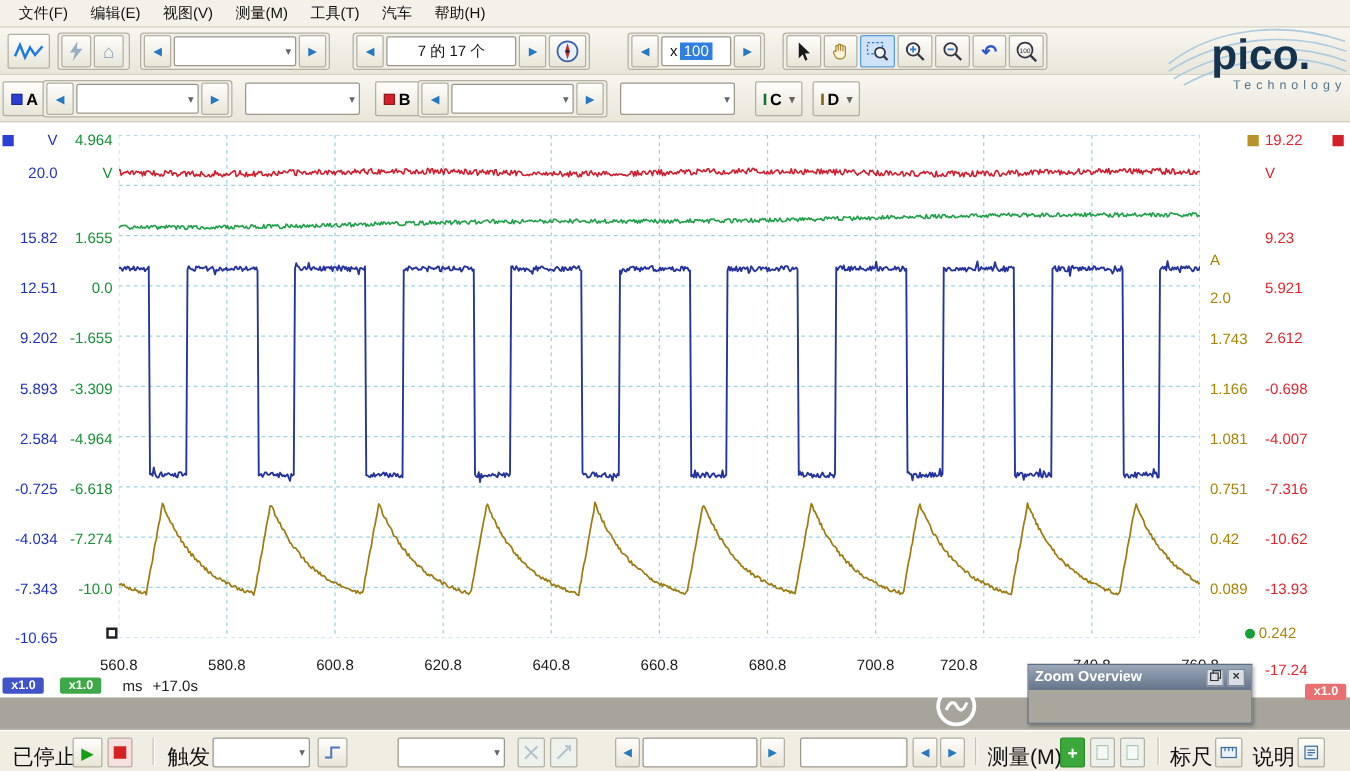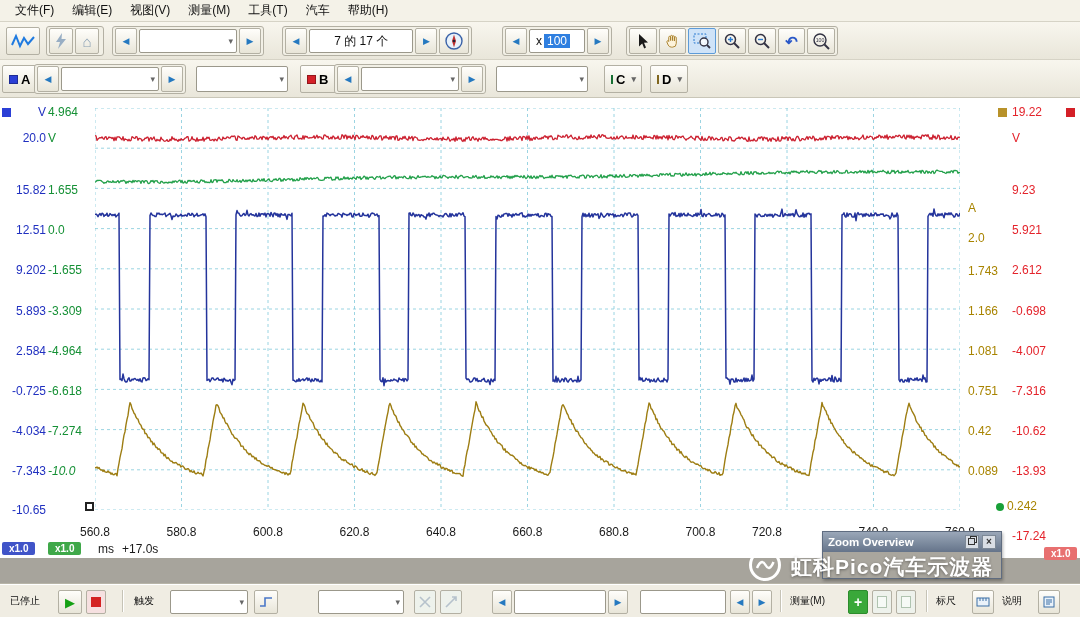--- a/index.html
+++ b/index.html
@@ -42,21 +42,21 @@
 .trigsq{position:absolute;left:85px;top:404px;width:9px;height:9px;background:#fff;border:2px solid #222;}
 .band{position:absolute;left:0;top:558px;width:1080px;height:26px;background:#a7a49c;z-index:10;}
 .zoomwin{position:absolute;left:822px;top:531px;width:180px;height:48px;z-index:40;border:1px solid #5f6c80;box-shadow:1px 2px 3px rgba(0,0,0,.3);}
 .zw-title{height:20px;background:linear-gradient(#9aa7b8,#65748a);color:#fff;font-weight:bold;font-size:11.5px;display:flex;align-items:center;padding:0 5px;gap:3px;}
 .zw-title .zt{flex:1;white-space:nowrap;}
 .zw-btn{width:14px;height:14px;background:#d9dee5;border:1px solid #7c8896;color:#333;font-size:10px;line-height:11px;text-align:center;}
 .zw-body{height:26px;background:#a9a69e;}
 .watermark{position:absolute;left:748px;top:548px;z-index:60;display:flex;align-items:center;gap:9px;color:#fff;}
 .wm-text{font-size:21px;font-weight:bold;letter-spacing:1px;text-shadow:0 1px 3px rgba(0,0,0,.4);}
 .statusbar{position:absolute;left:0;top:584px;width:1080px;height:33px;background:#f0ede3;border-top:1px solid #fff;box-shadow:0 -1px 0 #b8b5a8;z-index:20;}
-.st-label{position:absolute;top:9px;font-size:10px;white-space:nowrap;}
+.st-label{position:absolute;top:9px;font-size:17px;white-space:nowrap;}
 .sbtn{position:absolute;top:5px;height:24px;border:1px solid #b3b0a3;border-radius:2px;background:linear-gradient(#fffefb,#e8e5d8);display:flex;align-items:center;justify-content:center;}
 .sbtn.arr{color:#2579c0;font-size:9px;}
 .sfield{position:absolute;top:5px;height:24px;background:#fff;border:1px solid #9b988b;border-radius:2px;}
 .combo.sc{position:absolute;top:5px;}
 .play{color:#14a014;font-size:13px;}
 .stopsq{width:10px;height:10px;background:#d42222;display:inline-block;}
 .sbtn.stopb{background:#f6e0e0;}
 .sbtn.addm{background:#3aa83a;color:#fff;font-weight:bold;font-size:14px;border-color:#2c8c2c;}
 .sbtn.dimb{background:#eef2ec;}
 .vsep{position:absolute;top:5px;height:22px;width:0;border-left:1px solid #c6c3b6;border-right:1px solid #fff;}
@@ -224,20 +224,32 @@
       <span>C</span>
       <span class="dd">▾</span>
     </button>
     <button class="chbtn" style="left:650px;width:38px">
       <span class="sw" style="background:#b8922a"></span>
       <span>D</span>
       <span class="dd">▾</span>
     </button>
   </div>
 
+  <div class="logo">
+    <svg width="146" height="66" viewBox="0 0 146 66">
+      <g stroke="#aacbe0" fill="none" stroke-width="1.3">
+        <path d="M2 40 C40 10, 95 6, 143 22"></path>
+        <path d="M2 46 C45 18, 100 14, 144 30"></path>
+        <path d="M6 52 C50 26, 104 22, 144 38"></path>
+        <path d="M14 57 C56 34, 108 30, 144 46"></path>
+      </g>
+      <text x="36" y="44" font-size="34" font-weight="bold" fill="#16334e">pico.</text>
+      <text x="144" y="60" text-anchor="end" font-size="10" fill="#51748e" letter-spacing="4">Technology</text>
+    </svg>
+  </div>
 
   <div class="scope" id="scope">
     <div id="plot">
         <svg width="865" height="402" style="display: block;">
           <path d="M0.0 0 V402 M86.5 0 V402 M173.0 0 V402 M259.5 0 V402 M346.0 0 V402 M432.5 0 V402 M519.0 0 V402 M605.5 0 V402 M692.0 0 V402 M778.5 0 V402 M865.0 0 V402 M0 0.0 H865 M0 40.2 H865 M0 80.4 H865 M0 120.6 H865 M0 160.8 H865 M0 201.0 H865 M0 241.2 H865 M0 281.4 H865 M0 321.6 H865 M0 361.8 H865 M0 402.0 H865 " fill="none" stroke="#7ac6d8" stroke-width="1" stroke-dasharray="3 3" stroke-linejoin="round" opacity="0.75"></path>
           <path d="M0 27.7 L1 27.9 L2 32.3 L3 31.0 L4 30.2 L5 29.7 L6 30.0 L7 28.9 L8 30.4 L9 31.3 L10 29.1 L11 28.6 L12 31.5 L13 30.4 L14 28.9 L15 29.7 L16 29.4 L17 30.6 L18 29.4 L19 32.7 L20 29.2 L21 32.3 L22 29.0 L23 28.8 L24 28.9 L25 29.6 L26 30.8 L27 31.9 L28 28.6 L29 32.6 L30 30.9 L31 31.3 L32 31.6 L33 32.9 L34 31.3 L35 32.8 L36 32.3 L37 28.6 L38 29.2 L39 30.1 L40 30.5 L41 28.5 L42 28.9 L43 32.2 L44 30.3 L45 30.5 L46 30.8 L47 33.1 L48 31.9 L49 31.9 L50 30.1 L51 30.3 L52 29.2 L53 29.2 L54 33.0 L55 30.2 L56 29.5 L57 31.7 L58 30.3 L59 28.9 L60 31.9 L61 33.1 L62 31.3 L63 32.6 L64 31.8 L65 33.1 L66 29.2 L67 31.2 L68 31.8 L69 33.0 L70 33.3 L71 32.7 L72 31.6 L73 33.3 L74 33.3 L75 31.3 L76 32.6 L77 28.7 L78 31.2 L79 30.3 L80 32.2 L81 31.3 L82 32.3 L83 33.4 L84 31.4 L85 32.6 L86 30.7 L87 31.7 L88 32.2 L89 31.3 L90 30.1 L91 29.8 L92 28.7 L93 28.7 L94 33.1 L95 32.6 L96 31.6 L97 28.6 L98 31.5 L99 31.4 L100 32.0 L101 33.3 L102 29.8 L103 33.2 L104 31.6 L105 32.3 L106 31.4 L107 32.4 L108 29.1 L109 33.2 L110 30.8 L111 31.1 L112 29.1 L113 30.2 L114 29.3 L115 32.2 L116 32.4 L117 31.8 L118 31.4 L119 33.0 L120 31.1 L121 31.7 L122 32.8 L123 30.5 L124 29.2 L125 30.9 L126 31.9 L127 32.2 L128 29.0 L129 30.7 L130 30.3 L131 30.5 L132 28.8 L133 29.1 L134 30.0 L135 30.2 L136 28.7 L137 27.9 L138 28.7 L139 27.9 L140 28.3 L141 32.0 L142 32.4 L143 28.0 L144 28.5 L145 29.6 L146 30.0 L147 31.1 L148 29.4 L149 29.3 L150 31.3 L151 30.9 L152 31.3 L153 30.0 L154 31.3 L155 29.4 L156 30.1 L157 28.8 L158 29.9 L159 31.1 L160 27.7 L161 28.5 L162 31.2 L163 31.2 L164 30.9 L165 29.3 L166 28.9 L167 31.6 L168 28.3 L169 28.9 L170 29.4 L171 31.1 L172 29.0 L173 31.7 L174 29.7 L175 29.1 L176 28.6 L177 29.5 L178 28.3 L179 31.2 L180 29.6 L181 31.6 L182 30.9 L183 29.2 L184 28.9 L185 30.2 L186 31.3 L187 29.4 L188 29.9 L189 27.5 L190 30.1 L191 28.6 L192 29.6 L193 30.8 L194 28.5 L195 28.1 L196 27.1 L197 29.9 L198 30.1 L199 31.3 L200 28.1 L201 27.8 L202 26.9 L203 30.0 L204 31.0 L205 30.3 L206 30.5 L207 31.2 L208 27.6 L209 31.2 L210 27.9 L211 29.1 L212 28.4 L213 29.9 L214 30.2 L215 29.5 L216 30.0 L217 29.5 L218 29.4 L219 27.8 L220 30.5 L221 28.8 L222 27.2 L223 30.0 L224 28.7 L225 29.2 L226 29.2 L227 30.8 L228 31.1 L229 27.2 L230 27.0 L231 27.9 L232 29.0 L233 28.4 L234 30.9 L235 30.7 L236 29.1 L237 30.9 L238 27.9 L239 28.9 L240 31.0 L241 29.8 L242 30.4 L243 28.2 L244 31.0 L245 31.3 L246 30.7 L247 26.7 L248 27.5 L249 30.3 L250 27.2 L251 27.1 L252 31.1 L253 28.0 L254 29.6 L255 28.0 L256 30.6 L257 30.3 L258 27.1 L259 29.0 L260 31.6 L261 27.3 L262 27.3 L263 28.7 L264 30.7 L265 30.3 L266 28.3 L267 29.4 L268 27.5 L269 29.3 L270 29.1 L271 29.7 L272 27.9 L273 30.8 L274 28.6 L275 30.5 L276 31.2 L277 27.4 L278 28.1 L279 30.7 L280 31.5 L281 28.6 L282 31.3 L283 30.4 L284 28.9 L285 27.8 L286 27.9 L287 32.2 L288 30.8 L289 28.7 L290 30.0 L291 27.8 L292 30.0 L293 29.6 L294 31.3 L295 28.4 L296 31.2 L297 28.5 L298 28.8 L299 28.7 L300 31.9 L301 27.9 L302 27.9 L303 32.3 L304 32.2 L305 30.1 L306 30.6 L307 31.3 L308 28.7 L309 30.4 L310 28.3 L311 30.8 L312 31.4 L313 32.1 L314 28.4 L315 30.8 L316 29.8 L317 28.4 L318 32.5 L319 29.4 L320 28.9 L321 29.5 L322 29.9 L323 32.0 L324 32.2 L325 32.4 L326 32.0 L327 31.7 L328 32.5 L329 31.4 L330 31.7 L331 31.7 L332 29.9 L333 30.3 L334 31.6 L335 30.0 L336 29.6 L337 30.8 L338 31.3 L339 31.7 L340 30.5 L341 31.9 L342 29.7 L343 32.1 L344 31.0 L345 30.7 L346 30.4 L347 32.5 L348 29.2 L349 31.3 L350 31.2 L351 31.8 L352 31.6 L353 29.0 L354 30.7 L355 33.2 L356 32.1 L357 31.1 L358 32.0 L359 30.2 L360 33.4 L361 29.0 L362 32.3 L363 30.8 L364 29.8 L365 31.1 L366 29.8 L367 32.8 L368 33.5 L369 31.3 L370 33.2 L371 29.5 L372 31.0 L373 29.5 L374 28.9 L375 32.1 L376 32.3 L377 29.7 L378 28.7 L379 31.0 L380 31.9 L381 30.2 L382 31.2 L383 33.2 L384 30.1 L385 31.3 L386 32.0 L387 30.1 L388 29.1 L389 31.6 L390 29.2 L391 31.2 L392 30.7 L393 31.8 L394 32.5 L395 32.1 L396 31.3 L397 32.2 L398 31.0 L399 32.1 L400 31.4 L401 31.4 L402 31.3 L403 31.7 L404 32.1 L405 31.9 L406 32.6 L407 32.5 L408 31.6 L409 31.3 L410 29.0 L411 29.5 L412 33.0 L413 29.2 L414 32.6 L415 28.4 L416 31.8 L417 30.7 L418 32.1 L419 29.4 L420 29.0 L421 29.7 L422 31.4 L423 31.2 L424 29.6 L425 28.5 L426 29.5 L427 32.5 L428 28.4 L429 28.6 L430 29.1 L431 31.4 L432 27.9 L433 31.3 L434 27.8 L435 32.5 L436 30.2 L437 32.4 L438 30.6 L439 29.5 L440 31.4 L441 29.0 L442 29.4 L443 30.8 L444 31.2 L445 30.1 L446 31.1 L447 29.3 L448 30.4 L449 28.6 L450 27.7 L451 29.3 L452 28.5 L453 31.0 L454 28.1 L455 28.9 L456 27.8 L457 28.9 L458 31.7 L459 31.5 L460 30.0 L461 30.7 L462 31.3 L463 27.2 L464 28.1 L465 28.1 L466 29.1 L467 29.3 L468 27.8 L469 29.2 L470 28.8 L471 27.0 L472 27.0 L473 30.0 L474 29.0 L475 28.4 L476 27.1 L477 29.0 L478 30.6 L479 31.0 L480 29.4 L481 30.3 L482 31.5 L483 31.4 L484 28.4 L485 30.9 L486 30.6 L487 30.5 L488 31.2 L489 30.0 L490 30.1 L491 28.2 L492 28.1 L493 30.5 L494 28.3 L495 30.3 L496 26.9 L497 29.4 L498 29.4 L499 27.7 L500 28.8 L501 29.7 L502 30.9 L503 28.0 L504 26.6 L505 29.3 L506 28.8 L507 26.7 L508 26.8 L509 28.4 L510 27.4 L511 29.8 L512 30.0 L513 30.3 L514 30.2 L515 30.2 L516 28.9 L517 31.0 L518 30.9 L519 29.0 L520 31.0 L521 30.9 L522 28.1 L523 30.9 L524 30.3 L525 28.9 L526 28.4 L527 27.9 L528 28.9 L529 31.1 L530 30.1 L531 28.2 L532 30.2 L533 30.2 L534 29.6 L535 30.0 L536 29.6 L537 30.5 L538 27.0 L539 30.4 L540 31.0 L541 27.5 L542 28.6 L543 30.2 L544 30.4 L545 29.1 L546 28.7 L547 31.2 L548 31.5 L549 27.5 L550 29.9 L551 27.9 L552 29.5 L553 29.1 L554 29.4 L555 28.8 L556 30.1 L557 29.8 L558 30.9 L559 27.4 L560 27.9 L561 31.1 L562 27.3 L563 30.9 L564 28.5 L565 30.1 L566 28.7 L567 31.0 L568 28.2 L569 27.8 L570 29.4 L571 30.1 L572 27.7 L573 31.9 L574 27.5 L575 30.2 L576 29.7 L577 28.1 L578 31.2 L579 31.8 L580 30.6 L581 27.5 L582 28.3 L583 30.2 L584 28.5 L585 28.9 L586 29.6 L587 28.3 L588 28.0 L589 29.9 L590 30.9 L591 32.2 L592 30.8 L593 30.8 L594 29.9 L595 29.4 L596 28.1 L597 29.3 L598 30.5 L599 30.8 L600 32.1 L601 28.2 L602 29.1 L603 28.2 L604 30.3 L605 31.3 L606 32.4 L607 28.4 L608 31.7 L609 32.6 L610 30.2 L611 32.3 L612 32.1 L613 30.3 L614 28.4 L615 29.3 L616 32.0 L617 28.9 L618 30.0 L619 32.0 L620 31.5 L621 30.2 L622 30.7 L623 32.0 L624 31.7 L625 31.5 L626 29.7 L627 29.3 L628 32.9 L629 32.4 L630 30.2 L631 30.8 L632 31.4 L633 32.5 L634 28.9 L635 28.8 L636 29.8 L637 32.8 L638 32.5 L639 33.2 L640 32.3 L641 30.8 L642 30.2 L643 30.4 L644 29.0 L645 30.9 L646 29.6 L647 29.2 L648 30.2 L649 31.2 L650 29.9 L651 31.7 L652 33.2 L653 33.5 L654 29.0 L655 33.1 L656 32.7 L657 32.1 L658 32.9 L659 30.8 L660 32.5 L661 33.1 L662 32.7 L663 30.3 L664 29.3 L665 30.7 L666 29.0 L667 28.8 L668 32.4 L669 29.1 L670 29.7 L671 30.8 L672 29.8 L673 33.2 L674 32.1 L675 30.4 L676 33.4 L677 30.2 L678 29.9 L679 31.5 L680 31.0 L681 33.2 L682 32.5 L683 28.8 L684 32.8 L685 33.2 L686 32.4 L687 28.6 L688 30.8 L689 29.6 L690 31.0 L691 28.8 L692 29.3 L693 32.5 L694 29.1 L695 29.2 L696 31.1 L697 32.7 L698 30.6 L699 32.6 L700 32.8 L701 30.0 L702 28.4 L703 28.5 L704 30.6 L705 32.9 L706 32.5 L707 30.6 L708 30.7 L709 31.6 L710 31.9 L711 30.1 L712 28.5 L713 31.4 L714 28.9 L715 28.8 L716 30.5 L717 30.8 L718 28.1 L719 29.2 L720 32.8 L721 30.8 L722 31.7 L723 32.2 L724 31.2 L725 29.9 L726 32.0 L727 30.1 L728 31.5 L729 29.7 L730 28.2 L731 31.7 L732 28.4 L733 28.3 L734 28.7 L735 28.8 L736 31.5 L737 27.7 L738 30.2 L739 29.2 L740 30.2 L741 28.1 L742 27.9 L743 27.7 L744 31.0 L745 28.7 L746 28.7 L747 30.6 L748 30.1 L749 28.7 L750 29.6 L751 29.2 L752 28.1 L753 31.7 L754 28.7 L755 30.9 L756 29.5 L757 30.3 L758 31.3 L759 31.3 L760 28.6 L761 30.7 L762 29.9 L763 30.2 L764 31.8 L765 30.8 L766 30.0 L767 28.8 L768 27.0 L769 30.9 L770 31.2 L771 30.8 L772 28.2 L773 29.7 L774 29.3 L775 28.1 L776 28.5 L777 28.8 L778 31.3 L779 31.2 L780 29.4 L781 30.3 L782 28.5 L783 29.4 L784 27.1 L785 27.5 L786 29.9 L787 28.3 L788 29.3 L789 30.1 L790 27.5 L791 30.1 L792 26.8 L793 31.3 L794 29.1 L795 28.4 L796 29.4 L797 30.1 L798 28.4 L799 29.8 L800 28.7 L801 27.5 L802 28.2 L803 28.6 L804 27.1 L805 27.5 L806 29.4 L807 29.9 L808 28.1 L809 26.9 L810 30.2 L811 31.0 L812 27.2 L813 29.2 L814 27.2 L815 30.1 L816 27.3 L817 30.5 L818 28.3 L819 31.3 L820 28.8 L821 29.3 L822 28.1 L823 28.9 L824 29.6 L825 29.2 L826 30.8 L827 27.2 L828 27.2 L829 28.3 L830 27.2 L831 26.9 L832 28.5 L833 26.6 L834 29.4 L835 31.2 L836 29.6 L837 31.4 L838 26.9 L839 29.8 L840 28.1 L841 31.0 L842 30.2 L843 27.0 L844 27.5 L845 31.5 L846 30.4 L847 30.3 L848 30.6 L849 28.9 L850 31.3 L851 30.0 L852 28.9 L853 29.8 L854 30.5 L855 30.0 L856 27.5 L857 31.5 L858 31.2 L859 31.4 L860 28.4 L861 30.3 L862 31.4 L863 29.2 L864 29.3 L865 29.2 " fill="none" stroke="#cc2130" stroke-width="1.3" stroke-linejoin="round"></path>
           <path d="M0 74.2 L1 73.5 L2 72.5 L3 72.5 L4 72.4 L5 72.3 L6 72.6 L7 73.5 L8 74.2 L9 75.3 L10 74.5 L11 74.9 L12 73.3 L13 72.9 L14 74.2 L15 73.5 L16 74.3 L17 74.4 L18 72.7 L19 74.5 L20 73.8 L21 74.5 L22 73.4 L23 72.6 L24 74.8 L25 73.7 L26 72.6 L27 73.4 L28 72.4 L29 72.5 L30 73.3 L31 75.4 L32 73.5 L33 74.7 L34 73.0 L35 73.5 L36 73.3 L37 74.7 L38 72.3 L39 74.1 L40 72.5 L41 72.9 L42 73.7 L43 72.7 L44 72.8 L45 73.1 L46 75.4 L47 72.6 L48 72.8 L49 74.8 L50 72.8 L51 72.6 L52 73.1 L53 75.3 L54 75.6 L55 74.8 L56 72.6 L57 73.5 L58 72.4 L59 74.8 L60 72.7 L61 73.0 L62 72.6 L63 74.5 L64 75.0 L65 75.4 L66 73.4 L67 73.5 L68 74.5 L69 75.2 L70 74.3 L71 74.5 L72 74.5 L73 75.2 L74 73.9 L75 74.7 L76 73.9 L77 75.0 L78 73.0 L79 74.3 L80 72.8 L81 73.1 L82 74.2 L83 73.4 L84 72.4 L85 72.2 L86 74.6 L87 72.4 L88 75.1 L89 74.6 L90 73.2 L91 75.0 L92 75.0 L93 72.4 L94 73.1 L95 72.4 L96 73.6 L97 73.0 L98 73.1 L99 72.4 L100 74.0 L101 74.4 L102 72.9 L103 74.7 L104 75.0 L105 73.7 L106 71.9 L107 72.1 L108 73.4 L109 72.4 L110 74.6 L111 73.6 L112 74.6 L113 74.2 L114 74.6 L115 74.6 L116 71.7 L117 74.6 L118 74.1 L119 71.8 L120 71.9 L121 71.6 L122 74.2 L123 72.0 L124 72.6 L125 72.0 L126 72.7 L127 71.7 L128 73.1 L129 74.7 L130 74.7 L131 74.5 L132 73.4 L133 74.1 L134 71.3 L135 72.0 L136 73.5 L137 73.9 L138 71.6 L139 73.0 L140 73.3 L141 73.7 L142 71.7 L143 73.9 L144 73.6 L145 72.5 L146 74.4 L147 72.8 L148 71.5 L149 73.2 L150 73.6 L151 72.0 L152 73.7 L153 72.1 L154 72.8 L155 71.8 L156 73.3 L157 74.0 L158 71.4 L159 73.3 L160 73.2 L161 73.5 L162 72.8 L163 71.1 L164 71.1 L165 72.9 L166 72.8 L167 71.0 L168 73.0 L169 70.6 L170 73.4 L171 73.4 L172 72.4 L173 71.4 L174 70.9 L175 73.0 L176 73.4 L177 73.5 L178 72.3 L179 71.1 L180 71.9 L181 70.8 L182 72.3 L183 72.3 L184 70.5 L185 70.3 L186 73.4 L187 71.8 L188 73.0 L189 70.6 L190 71.5 L191 72.4 L192 71.4 L193 70.8 L194 70.6 L195 71.9 L196 71.0 L197 70.5 L198 73.1 L199 71.4 L200 72.9 L201 72.3 L202 70.9 L203 72.6 L204 72.4 L205 69.7 L206 70.9 L207 71.5 L208 70.5 L209 72.0 L210 69.6 L211 71.4 L212 69.5 L213 70.2 L214 71.3 L215 70.4 L216 69.8 L217 71.5 L218 70.5 L219 70.0 L220 70.8 L221 70.2 L222 69.4 L223 70.0 L224 71.9 L225 72.1 L226 72.3 L227 72.3 L228 72.1 L229 71.9 L230 69.3 L231 70.2 L232 69.3 L233 69.4 L234 70.1 L235 69.7 L236 69.2 L237 72.0 L238 72.0 L239 71.5 L240 72.0 L241 69.0 L242 70.2 L243 68.9 L244 71.7 L245 71.9 L246 70.5 L247 71.5 L248 70.8 L249 68.7 L250 71.0 L251 69.6 L252 70.8 L253 69.2 L254 71.4 L255 70.3 L256 70.2 L257 71.1 L258 69.2 L259 69.7 L260 70.4 L261 71.4 L262 68.7 L263 69.1 L264 70.1 L265 68.6 L266 71.5 L267 70.3 L268 69.7 L269 68.2 L270 68.7 L271 71.1 L272 69.0 L273 71.3 L274 69.7 L275 69.1 L276 69.3 L277 68.9 L278 69.6 L279 70.8 L280 71.3 L281 69.4 L282 68.5 L283 68.9 L284 69.1 L285 68.1 L286 71.1 L287 70.3 L288 69.3 L289 70.3 L290 70.5 L291 69.5 L292 69.0 L293 68.5 L294 68.3 L295 68.0 L296 69.1 L297 70.2 L298 69.2 L299 67.9 L300 67.7 L301 70.8 L302 69.1 L303 70.6 L304 68.8 L305 69.4 L306 69.0 L307 69.1 L308 70.0 L309 68.2 L310 68.5 L311 69.8 L312 70.3 L313 70.7 L314 70.5 L315 67.9 L316 70.9 L317 68.7 L318 69.1 L319 69.2 L320 70.1 L321 70.8 L322 69.3 L323 67.6 L324 69.3 L325 69.4 L326 68.9 L327 68.9 L328 68.3 L329 68.7 L330 68.1 L331 68.9 L332 69.4 L333 68.4 L334 69.2 L335 69.1 L336 68.9 L337 67.6 L338 68.6 L339 68.5 L340 70.6 L341 68.6 L342 70.0 L343 70.1 L344 69.4 L345 67.9 L346 69.9 L347 69.8 L348 67.4 L349 67.5 L350 67.8 L351 68.8 L352 69.2 L353 70.2 L354 69.1 L355 68.9 L356 69.5 L357 68.4 L358 68.9 L359 69.4 L360 70.1 L361 67.3 L362 69.2 L363 70.5 L364 68.5 L365 68.3 L366 67.3 L367 67.6 L368 68.9 L369 69.8 L370 69.1 L371 68.8 L372 68.7 L373 68.6 L374 69.9 L375 69.6 L376 70.2 L377 69.9 L378 67.7 L379 69.5 L380 68.5 L381 67.4 L382 69.6 L383 70.5 L384 68.8 L385 70.3 L386 69.0 L387 69.0 L388 69.3 L389 67.5 L390 70.5 L391 69.9 L392 70.4 L393 69.4 L394 69.3 L395 69.7 L396 67.8 L397 69.1 L398 68.1 L399 69.2 L400 69.9 L401 69.1 L402 67.8 L403 70.3 L404 68.4 L405 69.6 L406 70.5 L407 68.7 L408 68.5 L409 68.1 L410 68.5 L411 68.9 L412 67.6 L413 69.9 L414 68.2 L415 70.6 L416 68.3 L417 70.3 L418 68.1 L419 69.3 L420 67.4 L421 68.5 L422 67.5 L423 68.4 L424 68.4 L425 69.3 L426 67.9 L427 68.9 L428 69.9 L429 67.5 L430 69.4 L431 70.5 L432 69.7 L433 67.9 L434 68.6 L435 70.1 L436 67.8 L437 70.4 L438 69.5 L439 68.0 L440 69.4 L441 70.5 L442 68.3 L443 70.1 L444 68.6 L445 67.4 L446 68.9 L447 67.6 L448 68.9 L449 70.5 L450 69.8 L451 69.4 L452 69.7 L453 69.2 L454 69.6 L455 67.9 L456 69.8 L457 67.2 L458 69.7 L459 69.3 L460 70.1 L461 67.6 L462 68.0 L463 67.7 L464 68.4 L465 67.8 L466 68.8 L467 67.9 L468 69.8 L469 68.5 L470 68.7 L471 67.6 L472 70.3 L473 67.7 L474 67.3 L475 67.6 L476 67.1 L477 68.3 L478 68.8 L479 68.5 L480 68.4 L481 69.6 L482 70.0 L483 68.9 L484 70.0 L485 67.6 L486 67.9 L487 67.2 L488 67.1 L489 67.6 L490 70.2 L491 70.0 L492 67.2 L493 67.1 L494 67.5 L495 69.5 L496 68.0 L497 68.0 L498 69.6 L499 68.1 L500 68.0 L501 67.4 L502 67.4 L503 68.6 L504 69.7 L505 69.0 L506 66.7 L507 70.0 L508 69.3 L509 67.7 L510 69.3 L511 68.5 L512 69.8 L513 67.3 L514 68.0 L515 66.7 L516 67.8 L517 66.9 L518 68.8 L519 68.4 L520 69.5 L521 66.6 L522 69.1 L523 68.4 L524 69.2 L525 66.9 L526 67.6 L527 69.2 L528 68.0 L529 66.4 L530 68.6 L531 69.4 L532 69.2 L533 69.0 L534 68.7 L535 66.5 L536 67.5 L537 68.5 L538 66.9 L539 66.7 L540 66.6 L541 67.8 L542 67.2 L543 69.2 L544 67.6 L545 66.4 L546 68.2 L547 66.1 L548 68.3 L549 66.5 L550 67.1 L551 67.7 L552 66.2 L553 67.7 L554 66.7 L555 68.0 L556 67.9 L557 68.9 L558 67.7 L559 67.3 L560 67.4 L561 67.3 L562 66.9 L563 68.1 L564 68.3 L565 65.8 L566 65.6 L567 67.2 L568 65.8 L569 66.5 L570 67.0 L571 65.8 L572 65.7 L573 67.2 L574 66.2 L575 65.3 L576 68.1 L577 67.7 L578 68.2 L579 67.9 L580 65.4 L581 65.6 L582 65.8 L583 66.0 L584 65.9 L585 65.3 L586 67.5 L587 68.3 L588 65.8 L589 67.5 L590 66.7 L591 64.9 L592 66.9 L593 67.6 L594 65.8 L595 67.0 L596 66.6 L597 65.9 L598 67.4 L599 67.1 L600 65.4 L601 67.9 L602 66.1 L603 65.8 L604 66.0 L605 66.9 L606 67.4 L607 67.3 L608 65.9 L609 66.0 L610 67.3 L611 64.6 L612 67.0 L613 66.2 L614 66.3 L615 64.3 L616 67.0 L617 66.1 L618 64.4 L619 65.3 L620 65.0 L621 66.2 L622 66.9 L623 65.9 L624 66.2 L625 66.6 L626 65.9 L627 66.4 L628 64.7 L629 65.1 L630 65.6 L631 65.6 L632 66.6 L633 65.0 L634 66.2 L635 65.4 L636 66.4 L637 65.9 L638 65.0 L639 64.4 L640 65.2 L641 64.3 L642 65.5 L643 65.9 L644 66.8 L645 66.8 L646 63.7 L647 66.3 L648 66.7 L649 66.5 L650 64.4 L651 63.8 L652 65.6 L653 63.6 L654 66.5 L655 65.8 L656 63.6 L657 65.6 L658 66.6 L659 63.8 L660 64.0 L661 63.7 L662 65.7 L663 64.8 L664 66.2 L665 65.4 L666 66.1 L667 64.3 L668 64.6 L669 66.1 L670 65.9 L671 65.9 L672 65.3 L673 65.2 L674 64.2 L675 65.6 L676 64.7 L677 65.5 L678 64.7 L679 65.0 L680 65.9 L681 64.4 L682 63.4 L683 63.2 L684 64.7 L685 63.4 L686 63.3 L687 65.1 L688 65.2 L689 64.8 L690 65.9 L691 64.4 L692 64.6 L693 65.4 L694 64.1 L695 66.0 L696 64.0 L697 63.1 L698 64.4 L699 63.0 L700 64.1 L701 63.2 L702 64.6 L703 64.1 L704 65.4 L705 64.6 L706 63.1 L707 64.0 L708 63.0 L709 63.6 L710 64.1 L711 63.7 L712 62.5 L713 64.5 L714 65.1 L715 63.2 L716 64.0 L717 63.4 L718 64.1 L719 63.8 L720 65.2 L721 65.5 L722 64.7 L723 63.5 L724 62.5 L725 63.3 L726 62.8 L727 65.5 L728 63.7 L729 64.3 L730 63.6 L731 63.0 L732 63.7 L733 65.3 L734 64.5 L735 65.1 L736 64.0 L737 65.7 L738 64.0 L739 62.5 L740 64.9 L741 64.5 L742 62.6 L743 63.1 L744 64.1 L745 65.3 L746 64.7 L747 65.5 L748 64.9 L749 64.8 L750 64.8 L751 62.5 L752 62.4 L753 65.2 L754 64.9 L755 64.5 L756 63.7 L757 64.5 L758 64.6 L759 65.1 L760 63.7 L761 63.7 L762 65.1 L763 64.0 L764 64.0 L765 62.5 L766 64.5 L767 63.2 L768 63.2 L769 64.8 L770 63.2 L771 64.9 L772 65.0 L773 62.3 L774 65.1 L775 63.1 L776 63.7 L777 62.2 L778 65.0 L779 63.5 L780 64.1 L781 64.7 L782 64.5 L783 63.2 L784 64.0 L785 63.2 L786 63.4 L787 63.7 L788 62.3 L789 63.2 L790 63.9 L791 64.3 L792 65.5 L793 63.1 L794 65.4 L795 65.6 L796 64.5 L797 62.3 L798 63.5 L799 62.5 L800 65.4 L801 63.8 L802 63.4 L803 62.4 L804 65.0 L805 64.4 L806 65.4 L807 63.1 L808 64.5 L809 63.7 L810 64.4 L811 63.3 L812 64.0 L813 62.4 L814 64.6 L815 64.9 L816 64.4 L817 64.0 L818 65.2 L819 63.9 L820 63.7 L821 62.7 L822 63.8 L823 63.4 L824 63.9 L825 62.6 L826 65.2 L827 62.3 L828 62.9 L829 64.8 L830 65.3 L831 62.9 L832 63.1 L833 65.2 L834 63.6 L835 64.5 L836 65.3 L837 63.3 L838 63.0 L839 65.6 L840 64.7 L841 62.7 L842 62.2 L843 62.7 L844 63.0 L845 63.3 L846 63.3 L847 63.3 L848 64.3 L849 64.3 L850 65.0 L851 65.5 L852 63.9 L853 64.8 L854 63.6 L855 64.8 L856 63.0 L857 62.8 L858 64.7 L859 62.3 L860 62.7 L861 62.5 L862 62.8 L863 65.3 L864 64.3 L865 65.0 " fill="none" stroke="#22a04a" stroke-width="1.3" stroke-linejoin="round"></path>
           <path d="M0 359.2 L1 359.9 L2 358.9 L3 360.5 L4 359.4 L5 361.3 L6 362.1 L7 361.8 L8 363.5 L9 362.0 L10 363.9 L11 364.2 L12 364.3 L13 362.9 L14 364.5 L15 364.3 L16 366.3 L17 365.0 L18 366.6 L19 366.8 L20 365.8 L21 365.4 L22 367.8 L23 360.6 L24 355.3 L25 349.3 L26 344.8 L27 340.7 L28 333.1 L29 327.1 L30 323.7 L31 316.6 L32 311.4 L33 307.4 L34 299.9 L35 294.7 L36 296.6 L37 300.7 L38 302.6 L39 305.2 L40 306.3 L41 309.2 L42 310.7 L43 311.2 L44 314.5 L45 316.2 L46 317.2 L47 320.2 L48 321.4 L49 321.3 L50 325.5 L51 325.4 L52 326.9 L53 329.8 L54 329.4 L55 330.6 L56 333.7 L57 333.4 L58 336.7 L59 335.1 L60 337.2 L61 339.5 L62 339.4 L63 341.4 L64 340.8 L65 341.8 L66 344.6 L67 345.0 L68 345.1 L69 347.9 L70 346.3 L71 349.1 L72 350.5 L73 349.4 L74 350.9 L75 352.5 L76 353.2 L77 353.2 L78 354.9 L79 354.8 L80 355.0 L81 354.4 L82 355.6 L83 356.8 L84 356.3 L85 357.1 L86 359.1 L87 357.9 L88 358.2 L89 359.4 L90 361.2 L91 361.2 L92 361.0 L93 360.6 L94 361.5 L95 363.8 L96 362.4 L97 363.9 L98 364.4 L99 362.9 L100 365.2 L101 366.0 L102 365.4 L103 364.3 L104 365.3 L105 365.7 L106 365.0 L107 366.4 L108 368.0 L109 363.7 L110 359.4 L111 351.9 L112 348.5 L113 341.0 L114 336.6 L115 331.9 L116 324.6 L117 320.2 L118 313.3 L119 308.5 L120 303.8 L121 297.1 L122 296.7 L123 297.8 L124 300.1 L125 304.4 L126 305.6 L127 307.2 L128 310.0 L129 310.0 L130 313.5 L131 315.5 L132 315.5 L133 317.6 L134 319.8 L135 321.5 L136 323.9 L137 326.3 L138 326.8 L139 329.0 L140 330.2 L141 330.2 L142 330.9 L143 332.5 L144 333.4 L145 335.1 L146 338.2 L147 338.1 L148 338.1 L149 341.2 L150 341.7 L151 341.9 L152 344.6 L153 345.2 L154 346.7 L155 345.4 L156 346.5 L157 348.8 L158 348.2 L159 349.0 L160 351.1 L161 349.8 L162 352.3 L163 352.7 L164 352.6 L165 353.2 L166 355.1 L167 356.1 L168 356.0 L169 356.7 L170 357.5 L171 357.4 L172 358.3 L173 357.8 L174 358.0 L175 359.3 L176 360.1 L177 359.4 L178 361.4 L179 361.4 L180 361.8 L181 362.0 L182 362.7 L183 362.7 L184 362.8 L185 363.7 L186 364.3 L187 365.0 L188 364.5 L189 364.5 L190 366.4 L191 364.6 L192 365.8 L193 367.0 L194 365.7 L195 366.0 L196 362.8 L197 354.7 L198 350.4 L199 344.5 L200 338.3 L201 333.0 L202 329.6 L203 322.4 L204 315.8 L205 311.9 L206 306.6 L207 301.3 L208 295.1 L209 296.6 L210 298.8 L211 303.0 L212 305.4 L213 306.3 L214 307.2 L215 310.8 L216 312.2 L217 313.6 L218 314.8 L219 317.7 L220 320.8 L221 321.2 L222 321.8 L223 323.5 L224 327.1 L225 326.5 L226 329.5 L227 330.8 L228 331.7 L229 331.4 L230 333.9 L231 336.5 L232 335.1 L233 338.4 L234 338.8 L235 340.0 L236 340.8 L237 341.5 L238 343.4 L239 345.0 L240 344.3 L241 345.4 L242 345.3 L243 347.0 L244 349.3 L245 349.2 L246 351.0 L247 352.1 L248 351.5 L249 352.7 L250 351.8 L251 352.5 L252 354.3 L253 354.9 L254 355.6 L255 356.5 L256 356.5 L257 355.9 L258 358.0 L259 359.7 L260 357.8 L261 358.4 L262 359.5 L263 361.4 L264 362.0 L265 362.3 L266 361.6 L267 360.8 L268 363.3 L269 362.5 L270 364.4 L271 364.2 L272 362.8 L273 364.7 L274 365.7 L275 366.4 L276 365.2 L277 364.5 L278 366.5 L279 366.5 L280 367.4 L281 366.0 L282 364.5 L283 358.3 L284 353.5 L285 347.8 L286 341.7 L287 335.6 L288 330.7 L289 325.2 L290 319.1 L291 313.9 L292 308.5 L293 304.1 L294 297.7 L295 295.4 L296 297.8 L297 301.4 L298 302.5 L299 306.1 L300 307.2 L301 308.3 L302 311.5 L303 314.3 L304 314.0 L305 317.5 L306 318.7 L307 320.9 L308 321.9 L309 323.2 L310 326.1 L311 326.5 L312 327.2 L313 328.3 L314 329.4 L315 331.5 L316 334.3 L317 334.5 L318 336.3 L319 335.8 L320 339.1 L321 338.3 L322 340.7 L323 341.6 L324 342.2 L325 342.7 L326 343.9 L327 346.0 L328 345.9 L329 347.5 L330 347.5 L331 348.3 L332 348.9 L333 350.1 L334 352.2 L335 352.6 L336 352.4 L337 353.6 L338 355.0 L339 353.9 L340 354.9 L341 356.1 L342 355.1 L343 357.2 L344 356.2 L345 356.8 L346 359.6 L347 360.4 L348 359.3 L349 360.1 L350 361.6 L351 360.3 L352 360.7 L353 362.3 L354 361.7 L355 363.3 L356 362.7 L357 362.3 L358 365.2 L359 364.7 L360 365.4 L361 365.7 L362 365.3 L363 365.6 L364 365.5 L365 365.7 L366 367.2 L367 367.9 L368 368.3 L369 360.5 L370 356.7 L371 349.2 L372 343.8 L373 340.2 L374 335.1 L375 328.7 L376 322.7 L377 317.1 L378 311.3 L379 306.2 L380 301.8 L381 293.8 L382 296.4 L383 300.0 L384 303.0 L385 303.3 L386 306.7 L387 309.4 L388 309.0 L389 313.1 L390 314.9 L391 316.9 L392 317.6 L393 318.8 L394 320.1 L395 322.6 L396 323.7 L397 325.8 L398 328.0 L399 327.9 L400 331.0 L401 330.6 L402 333.8 L403 335.0 L404 335.1 L405 335.8 L406 336.8 L407 337.4 L408 340.8 L409 342.1 L410 340.8 L411 344.2 L412 343.5 L413 344.6 L414 345.4 L415 346.6 L416 347.3 L417 347.1 L418 347.9 L419 348.7 L420 350.2 L421 351.3 L422 351.4 L423 352.7 L424 353.7 L425 355.5 L426 354.6 L427 356.6 L428 357.1 L429 357.8 L430 357.3 L431 358.0 L432 358.7 L433 360.3 L434 358.6 L435 361.2 L436 359.4 L437 360.2 L438 360.4 L439 360.9 L440 362.5 L441 361.2 L442 363.1 L443 363.4 L444 364.3 L445 363.3 L446 364.7 L447 364.5 L448 364.7 L449 366.0 L450 366.3 L451 366.1 L452 367.1 L453 367.2 L454 365.5 L455 364.4 L456 358.1 L457 353.3 L458 348.8 L459 343.4 L460 335.8 L461 331.5 L462 326.2 L463 319.8 L464 314.2 L465 309.4 L466 303.0 L467 297.9 L468 296.7 L469 298.4 L470 300.5 L471 302.8 L472 305.5 L473 306.9 L474 310.1 L475 311.5 L476 312.0 L477 316.0 L478 315.8 L479 318.7 L480 321.1 L481 323.3 L482 323.0 L483 323.8 L484 326.6 L485 328.0 L486 329.7 L487 330.1 L488 331.6 L489 334.2 L490 335.6 L491 335.8 L492 337.5 L493 339.1 L494 340.1 L495 340.3 L496 342.2 L497 342.8 L498 344.9 L499 345.0 L500 346.6 L501 347.6 L502 346.9 L503 349.1 L504 349.2 L505 348.4 L506 351.7 L507 350.8 L508 351.7 L509 353.8 L510 353.5 L511 352.9 L512 353.5 L513 354.0 L514 357.0 L515 357.1 L516 356.1 L517 356.4 L518 357.9 L519 358.6 L520 359.5 L521 359.8 L522 358.9 L523 360.2 L524 361.0 L525 360.6 L526 362.5 L527 362.8 L528 362.7 L529 363.0 L530 362.2 L531 363.5 L532 365.1 L533 364.2 L534 363.9 L535 364.9 L536 364.6 L537 366.5 L538 365.0 L539 366.3 L540 365.9 L541 367.0 L542 361.4 L543 356.7 L544 350.0 L545 344.4 L546 339.9 L547 333.5 L548 329.1 L549 322.7 L550 316.0 L551 312.6 L552 305.1 L553 300.7 L554 295.0 L555 296.4 L556 300.6 L557 301.4 L558 303.4 L559 306.1 L560 307.1 L561 311.5 L562 311.0 L563 315.3 L564 315.6 L565 318.4 L566 320.7 L567 321.0 L568 322.6 L569 323.3 L570 325.7 L571 327.6 L572 328.8 L573 329.3 L574 330.1 L575 333.3 L576 333.1 L577 336.6 L578 336.1 L579 336.3 L580 339.0 L581 339.4 L582 342.3 L583 341.3 L584 341.7 L585 345.0 L586 343.6 L587 345.9 L588 347.3 L589 348.7 L590 349.5 L591 348.3 L592 349.1 L593 351.5 L594 351.2 L595 352.8 L596 354.2 L597 354.1 L598 354.0 L599 354.7 L600 355.6 L601 356.2 L602 356.0 L603 356.3 L604 357.4 L605 357.9 L606 357.7 L607 359.7 L608 360.4 L609 360.7 L610 360.4 L611 362.0 L612 361.2 L613 362.8 L614 361.6 L615 362.4 L616 364.1 L617 365.0 L618 365.0 L619 365.0 L620 363.7 L621 364.3 L622 366.0 L623 366.2 L624 364.6 L625 367.4 L626 366.6 L627 366.8 L628 365.1 L629 358.9 L630 352.1 L631 346.3 L632 341.1 L633 336.7 L634 329.7 L635 326.3 L636 318.5 L637 314.6 L638 307.5 L639 304.0 L640 297.8 L641 295.3 L642 299.8 L643 300.8 L644 302.4 L645 304.2 L646 306.8 L647 308.2 L648 310.3 L649 311.9 L650 315.3 L651 318.1 L652 319.9 L653 319.6 L654 320.9 L655 323.2 L656 325.6 L657 327.8 L658 326.7 L659 329.8 L660 331.5 L661 332.8 L662 333.1 L663 333.5 L664 337.3 L665 337.1 L666 337.1 L667 339.9 L668 340.2 L669 340.8 L670 341.5 L671 343.5 L672 345.0 L673 344.8 L674 345.8 L675 347.0 L676 347.5 L677 349.7 L678 349.3 L679 349.0 L680 350.2 L681 352.7 L682 353.7 L683 354.4 L684 353.4 L685 355.8 L686 356.5 L687 354.9 L688 356.3 L689 356.6 L690 358.3 L691 356.8 L692 358.0 L693 359.8 L694 359.3 L695 359.2 L696 359.3 L697 361.8 L698 360.7 L699 361.6 L700 363.7 L701 363.9 L702 362.2 L703 364.1 L704 364.7 L705 363.5 L706 365.0 L707 366.0 L708 365.1 L709 366.1 L710 365.1 L711 366.6 L712 367.1 L713 367.2 L714 367.6 L715 362.0 L716 354.9 L717 350.0 L718 344.2 L719 340.7 L720 332.5 L721 329.5 L722 323.8 L723 317.3 L724 311.3 L725 307.2 L726 301.6 L727 294.4 L728 298.5 L729 299.3 L730 301.9 L731 303.0 L732 306.6 L733 307.3 L734 311.6 L735 311.2 L736 315.4 L737 315.1 L738 317.7 L739 319.6 L740 321.1 L741 323.2 L742 324.9 L743 326.0 L744 327.6 L745 328.3 L746 329.7 L747 332.0 L748 331.6 L749 335.0 L750 335.6 L751 337.2 L752 338.6 L753 339.6 L754 339.1 L755 340.5 L756 341.5 L757 343.6 L758 344.9 L759 343.5 L760 344.7 L761 346.7 L762 346.9 L763 347.4 L764 348.1 L765 350.0 L766 349.6 L767 350.8 L768 351.3 L769 353.3 L770 352.8 L771 354.4 L772 355.1 L773 355.5 L774 354.9 L775 356.9 L776 358.2 L777 356.7 L778 358.8 L779 358.3 L780 358.7 L781 358.8 L782 359.1 L783 359.7 L784 360.8 L785 360.8 L786 362.0 L787 362.2 L788 362.7 L789 364.6 L790 363.4 L791 364.2 L792 363.1 L793 363.8 L794 366.3 L795 366.5 L796 367.1 L797 367.2 L798 366.6 L799 367.7 L800 366.6 L801 364.9 L802 359.4 L803 353.3 L804 346.8 L805 342.2 L806 337.1 L807 329.7 L808 325.0 L809 320.4 L810 313.5 L811 307.7 L812 303.7 L813 298.9 L814 295.2 L815 298.5 L816 300.7 L817 303.1 L818 304.8 L819 306.7 L820 308.6 L821 312.6 L822 314.3 L823 315.7 L824 316.7 L825 319.6 L826 319.3 L827 323.3 L828 322.8 L829 324.8 L830 327.4 L831 327.6 L832 329.9 L833 331.5 L834 331.7 L835 332.4 L836 334.2 L837 334.7 L838 335.7 L839 339.0 L840 338.1 L841 340.8 L842 341.8 L843 341.6 L844 344.3 L845 344.6 L846 344.3 L847 346.9 L848 346.4 L849 347.1 L850 347.6 L851 348.3 L852 349.9 L853 350.5 L854 351.6 L855 351.3 L856 352.2 L857 352.6 L858 355.3 L859 355.8 L860 356.6 L861 356.5 L862 358.0 L863 357.0 L864 359.0 L865 358.5 " fill="none" stroke="#9d7d12" stroke-width="1.4" stroke-linejoin="round"></path>
           <path d="M0 106.7 L1 106.0 L2 106.9 L3 108.6 L4 106.7 L5 105.6 L6 107.5 L7 105.2 L8 105.7 L9 108.4 L10 107.0 L11 107.2 L12 105.2 L13 108.3 L14 107.7 L15 105.6 L16 106.5 L17 107.6 L18 106.5 L19 107.4 L20 106.2 L21 108.9 L22 107.6 L23 106.9 L24 105.2 L25 271.5 L26 271.0 L27 272.7 L28 266.0 L29 270.7 L30 273.1 L31 274.1 L32 273.8 L33 270.9 L34 269.8 L35 273.1 L36 273.0 L37 271.2 L38 271.9 L39 270.9 L40 270.5 L41 271.5 L42 272.3 L43 271.4 L44 273.0 L45 270.7 L46 273.5 L47 273.9 L48 270.0 L49 269.8 L50 269.9 L51 272.6 L52 272.0 L53 270.8 L54 271.8 L55 107.6 L56 104.9 L57 106.6 L58 107.5 L59 107.4 L60 108.5 L61 108.6 L62 105.1 L63 105.9 L64 105.1 L65 106.6 L66 106.1 L67 106.7 L68 106.3 L69 105.8 L70 105.1 L71 108.6 L72 107.5 L73 106.8 L74 106.1 L75 105.4 L76 107.7 L77 111.5 L78 107.9 L79 108.5 L80 108.2 L81 106.0 L82 107.1 L83 108.7 L84 107.4 L85 107.7 L86 106.1 L87 108.2 L88 107.5 L89 107.9 L90 107.0 L91 107.3 L92 108.1 L93 105.6 L94 105.4 L95 107.3 L96 107.3 L97 105.3 L98 106.3 L99 108.8 L100 107.3 L101 107.2 L102 105.4 L103 108.2 L104 107.7 L105 107.5 L106 106.8 L107 106.7 L108 105.8 L109 107.6 L110 105.9 L111 108.8 L112 272.4 L113 271.9 L114 271.2 L115 273.6 L116 271.8 L117 269.9 L118 269.9 L119 271.6 L120 272.0 L121 271.4 L122 270.3 L123 270.1 L124 272.3 L125 271.7 L126 272.5 L127 271.1 L128 273.9 L129 270.2 L130 271.5 L131 272.9 L132 272.2 L133 273.2 L134 272.4 L135 271.5 L136 274.2 L137 276.7 L138 271.2 L139 272.5 L140 271.7 L141 106.7 L142 102.6 L143 105.0 L144 105.3 L145 107.3 L146 108.2 L147 107.7 L148 106.1 L149 105.5 L150 107.5 L151 106.7 L152 102.3 L153 106.8 L154 108.0 L155 106.1 L156 105.6 L157 107.0 L158 106.7 L159 107.5 L160 108.0 L161 105.5 L162 108.6 L163 108.2 L164 105.1 L165 108.2 L166 105.8 L167 106.0 L168 105.6 L169 107.0 L170 105.1 L171 108.9 L172 105.7 L173 105.7 L174 106.0 L175 108.3 L176 104.4 L177 106.5 L178 108.7 L179 105.3 L180 105.1 L181 107.3 L182 105.6 L183 108.6 L184 106.1 L185 109.1 L186 105.6 L187 106.8 L188 106.9 L189 107.2 L190 105.8 L191 107.8 L192 111.4 L193 106.5 L194 106.4 L195 107.2 L196 107.8 L197 105.2 L198 272.3 L199 272.3 L200 273.3 L201 273.8 L202 271.9 L203 273.3 L204 270.6 L205 273.2 L206 272.1 L207 271.6 L208 271.0 L209 272.6 L210 271.9 L211 270.8 L212 269.9 L213 272.4 L214 270.3 L215 272.2 L216 273.8 L217 271.0 L218 273.0 L219 273.0 L220 270.6 L221 270.9 L222 273.0 L223 271.2 L224 273.3 L225 273.9 L226 272.3 L227 273.9 L228 108.1 L229 108.2 L230 106.7 L231 108.5 L232 105.1 L233 105.6 L234 106.5 L235 107.6 L236 106.6 L237 106.5 L238 105.9 L239 107.0 L240 108.0 L241 107.5 L242 107.6 L243 105.5 L244 105.8 L245 106.4 L246 106.8 L247 109.1 L248 105.2 L249 105.7 L250 106.6 L251 106.5 L252 107.5 L253 106.6 L254 106.7 L255 105.3 L256 105.2 L257 108.8 L258 109.1 L259 105.4 L260 106.4 L261 107.4 L262 106.5 L263 106.8 L264 105.3 L265 108.2 L266 108.3 L267 108.1 L268 105.1 L269 107.3 L270 107.4 L271 107.4 L272 107.8 L273 106.2 L274 109.2 L275 108.1 L276 105.8 L277 105.0 L278 105.5 L279 105.5 L280 107.4 L281 106.9 L282 106.0 L283 108.6 L284 107.5 L285 271.5 L286 273.3 L287 273.7 L288 269.8 L289 277.7 L290 271.1 L291 273.9 L292 272.7 L293 272.5 L294 272.7 L295 273.2 L296 271.8 L297 272.7 L298 272.4 L299 271.0 L300 272.0 L301 272.0 L302 273.1 L303 273.8 L304 270.0 L305 271.4 L306 271.7 L307 272.4 L308 270.5 L309 273.6 L310 270.6 L311 271.2 L312 272.9 L313 271.3 L314 105.3 L315 104.9 L316 107.4 L317 107.8 L318 104.9 L319 106.5 L320 108.7 L321 106.5 L322 107.8 L323 107.0 L324 106.5 L325 109.0 L326 106.7 L327 107.4 L328 107.6 L329 109.0 L330 109.0 L331 111.1 L332 106.3 L333 107.6 L334 104.9 L335 108.6 L336 106.0 L337 106.6 L338 105.2 L339 105.3 L340 106.4 L341 106.9 L342 107.1 L343 107.4 L344 108.6 L345 107.4 L346 107.7 L347 107.9 L348 108.9 L349 107.2 L350 105.8 L351 105.6 L352 106.8 L353 108.3 L354 108.8 L355 105.5 L356 108.8 L357 105.8 L358 106.9 L359 108.0 L360 107.8 L361 105.7 L362 108.1 L363 106.0 L364 105.0 L365 105.7 L366 106.9 L367 106.1 L368 104.8 L369 108.1 L370 108.6 L371 270.2 L372 271.7 L373 270.9 L374 271.6 L375 274.0 L376 273.9 L377 273.4 L378 271.7 L379 269.9 L380 269.9 L381 272.8 L382 270.5 L383 273.6 L384 272.7 L385 273.0 L386 273.4 L387 271.6 L388 271.5 L389 270.3 L390 273.3 L391 273.7 L392 273.9 L393 271.8 L394 273.2 L395 276.6 L396 271.0 L397 272.5 L398 273.8 L399 271.2 L400 272.4 L401 108.4 L402 111.1 L403 107.3 L404 107.4 L405 108.9 L406 109.2 L407 107.0 L408 108.3 L409 105.9 L410 105.8 L411 105.4 L412 105.4 L413 108.2 L414 105.6 L415 107.5 L416 106.8 L417 109.1 L418 105.9 L419 107.8 L420 106.5 L421 105.6 L422 107.1 L423 106.5 L424 107.1 L425 105.5 L426 105.1 L427 104.8 L428 108.7 L429 107.8 L430 109.1 L431 108.3 L432 108.5 L433 106.0 L434 108.2 L435 106.3 L436 108.2 L437 106.5 L438 107.0 L439 106.9 L440 106.5 L441 106.1 L442 107.6 L443 105.6 L444 108.7 L445 108.9 L446 107.4 L447 107.7 L448 108.2 L449 108.6 L450 105.4 L451 105.3 L452 108.4 L453 105.6 L454 106.6 L455 106.2 L456 108.4 L457 108.4 L458 273.2 L459 272.0 L460 273.9 L461 268.3 L462 274.1 L463 270.1 L464 272.3 L465 274.1 L466 272.8 L467 270.8 L468 271.4 L469 273.6 L470 270.0 L471 270.4 L472 272.9 L473 274.1 L474 272.5 L475 271.1 L476 270.6 L477 272.5 L478 273.7 L479 272.5 L480 272.2 L481 272.4 L482 274.0 L483 268.3 L484 273.8 L485 272.9 L486 271.8 L487 108.7 L488 105.3 L489 108.4 L490 105.8 L491 108.7 L492 106.9 L493 108.3 L494 105.2 L495 109.1 L496 107.8 L497 105.9 L498 108.9 L499 106.2 L500 105.8 L501 107.1 L502 106.8 L503 105.8 L504 110.4 L505 108.8 L506 104.9 L507 106.5 L508 108.2 L509 109.1 L510 108.3 L511 107.3 L512 105.7 L513 105.6 L514 107.9 L515 105.9 L516 106.4 L517 106.8 L518 105.8 L519 109.1 L520 106.4 L521 108.6 L522 108.0 L523 107.4 L524 108.0 L525 107.9 L526 106.4 L527 106.6 L528 108.7 L529 107.0 L530 105.0 L531 105.7 L532 107.4 L533 105.2 L534 104.9 L535 104.9 L536 107.3 L537 109.0 L538 108.1 L539 105.9 L540 107.3 L541 106.8 L542 106.0 L543 107.6 L544 272.0 L545 269.4 L546 272.0 L547 270.0 L548 273.4 L549 273.0 L550 272.6 L551 270.2 L552 271.2 L553 272.1 L554 271.0 L555 274.1 L556 271.8 L557 272.9 L558 273.3 L559 271.0 L560 273.7 L561 273.8 L562 271.8 L563 270.0 L564 272.2 L565 273.3 L566 273.8 L567 272.6 L568 273.8 L569 270.3 L570 272.1 L571 271.9 L572 274.0 L573 270.9 L574 105.9 L575 108.0 L576 106.4 L577 105.0 L578 105.1 L579 107.2 L580 104.4 L581 108.4 L582 107.8 L583 108.1 L584 105.5 L585 108.8 L586 105.2 L587 107.9 L588 106.1 L589 105.3 L590 107.7 L591 107.1 L592 107.9 L593 105.2 L594 107.1 L595 106.9 L596 107.6 L597 108.2 L598 108.4 L599 106.7 L600 107.6 L601 105.2 L602 108.3 L603 105.1 L604 106.9 L605 106.4 L606 101.4 L607 108.1 L608 108.7 L609 105.5 L610 106.5 L611 108.4 L612 106.4 L613 106.1 L614 105.5 L615 106.3 L616 107.9 L617 107.8 L618 108.0 L619 107.2 L620 107.6 L621 105.2 L622 107.7 L623 106.0 L624 106.2 L625 109.0 L626 108.3 L627 105.2 L628 106.3 L629 108.6 L630 107.0 L631 270.0 L632 269.8 L633 271.3 L634 271.3 L635 276.2 L636 271.3 L637 271.0 L638 271.3 L639 273.9 L640 274.1 L641 270.2 L642 273.8 L643 271.8 L644 272.2 L645 273.3 L646 271.5 L647 273.6 L648 272.2 L649 270.0 L650 273.5 L651 270.2 L652 273.4 L653 270.6 L654 273.0 L655 272.7 L656 272.2 L657 267.1 L658 273.1 L659 271.1 L660 106.1 L661 107.1 L662 109.0 L663 106.7 L664 106.1 L665 106.8 L666 108.3 L667 108.5 L668 108.0 L669 108.4 L670 106.3 L671 106.5 L672 108.3 L673 106.5 L674 107.9 L675 106.2 L676 107.9 L677 106.3 L678 109.2 L679 107.6 L680 106.0 L681 106.7 L682 106.7 L683 107.7 L684 108.1 L685 108.3 L686 104.7 L687 101.1 L688 108.6 L689 107.8 L690 105.5 L691 107.1 L692 106.6 L693 107.7 L694 105.9 L695 107.6 L696 105.9 L697 107.0 L698 105.5 L699 108.6 L700 106.4 L701 101.8 L702 105.5 L703 107.2 L704 108.6 L705 108.8 L706 107.3 L707 108.5 L708 105.0 L709 109.2 L710 106.2 L711 108.7 L712 105.6 L713 105.7 L714 105.2 L715 106.4 L716 105.9 L717 272.4 L718 274.0 L719 270.2 L720 272.4 L721 270.6 L722 270.1 L723 271.0 L724 275.9 L725 271.3 L726 273.3 L727 271.5 L728 272.3 L729 270.9 L730 270.9 L731 272.5 L732 272.6 L733 271.6 L734 269.9 L735 270.5 L736 273.2 L737 267.4 L738 273.3 L739 274.0 L740 269.0 L741 270.7 L742 273.6 L743 273.2 L744 270.2 L745 272.2 L746 273.5 L747 107.0 L748 106.4 L749 104.9 L750 108.4 L751 109.1 L752 105.0 L753 108.3 L754 106.0 L755 105.7 L756 106.1 L757 108.7 L758 109.1 L759 109.1 L760 105.1 L761 112.7 L762 106.1 L763 104.6 L764 106.8 L765 106.2 L766 106.1 L767 106.1 L768 108.6 L769 105.9 L770 108.2 L771 105.5 L772 107.0 L773 106.3 L774 108.2 L775 108.1 L776 105.3 L777 107.9 L778 106.7 L779 107.6 L780 104.9 L781 105.3 L782 107.8 L783 106.5 L784 107.4 L785 106.5 L786 106.0 L787 106.3 L788 105.9 L789 108.3 L790 108.0 L791 106.9 L792 107.4 L793 107.5 L794 108.4 L795 110.9 L796 109.1 L797 105.0 L798 107.4 L799 109.0 L800 107.2 L801 108.7 L802 105.0 L803 107.7 L804 271.6 L805 273.8 L806 271.4 L807 271.6 L808 274.0 L809 274.1 L810 271.9 L811 272.2 L812 273.5 L813 270.0 L814 274.1 L815 270.5 L816 270.4 L817 271.6 L818 272.0 L819 272.4 L820 270.4 L821 272.0 L822 269.8 L823 272.5 L824 272.1 L825 270.9 L826 271.5 L827 273.4 L828 267.1 L829 270.9 L830 269.9 L831 274.1 L832 273.8 L833 108.3 L834 106.6 L835 105.4 L836 107.0 L837 105.3 L838 108.2 L839 100.9 L840 105.6 L841 107.7 L842 108.2 L843 105.8 L844 107.7 L845 106.0 L846 107.4 L847 105.5 L848 107.5 L849 109.8 L850 104.9 L851 106.5 L852 105.6 L853 106.7 L854 104.9 L855 106.6 L856 104.9 L857 106.5 L858 107.3 L859 109.1 L860 108.5 L861 105.8 L862 106.0 L863 108.1 L864 107.9 L865 105.1 " fill="none" stroke="#24349c" stroke-width="1.5" stroke-linejoin="round"></path>
         </svg>
@@ -256,31 +268,31 @@
         <span class="ax-label" style="top: 75px;">15.82</span>
         <span class="ax-label" style="top: 115px;">12.51</span>
         <span class="ax-label" style="top: 155px;">9.202</span>
         <span class="ax-label" style="top: 196px;">5.893</span>
         <span class="ax-label" style="top: 236px;">2.584</span>
         <span class="ax-label" style="top: 276px;">-0.725</span>
         <span class="ax-label" style="top: 316px;">-4.034</span>
         <span class="ax-label" style="top: 356px;">-7.343</span>
         <span class="ax-label" style="top: 395px;">-10.65</span>
       </div>
-      <div class="ax-col" style="left: 48px; width: 42px; color: rgb(21, 144, 53); ">
+      <div class="ax-col" style="left: 48px; width: 42px; color: rgb(21, 144, 53); text-align: right;">
         <span class="ax-label" style="top: -3px;">4.964</span>
         <span class="ax-label" style="top: 23px;">V</span>
         <span class="ax-label" style="top: 75px;">1.655</span>
         <span class="ax-label" style="top: 115px;">0.0</span>
         <span class="ax-label" style="top: 155px;">-1.655</span>
         <span class="ax-label" style="top: 196px;">-3.309</span>
         <span class="ax-label" style="top: 236px;">-4.964</span>
         <span class="ax-label" style="top: 276px;">-6.618</span>
         <span class="ax-label" style="top: 316px;">-7.274</span>
-        <span class="ax-label" style="top: 356px; font-style: italic;">-10.0</span>
+        <span class="ax-label" style="top: 356px;">-10.0</span>
       </div>
       <div class="ax-col" style="left: 968px; width: 44px; color: rgb(168, 132, 0); text-align: left;">
         <span class="ax-label" style="top: 93px;">A</span>
         <span class="ax-label" style="top: 123px;">2.0</span>
         <span class="ax-label" style="top: 156px;">1.743</span>
         <span class="ax-label" style="top: 196px;">1.166</span>
         <span class="ax-label" style="top: 236px;">1.081</span>
         <span class="ax-label" style="top: 276px;">0.751</span>
         <span class="ax-label" style="top: 316px;">0.42</span>
         <span class="ax-label" style="top: 356px;">0.089</span>
@@ -329,21 +341,20 @@
     <div class="zw-body"></div>
   </div>
 
   <div class="watermark">
     <span>
       <svg width="34" height="34" viewBox="0 0 34 34">
           <circle cx="17" cy="17" r="14.5" fill="none" stroke="#fff" stroke-width="3"></circle>
           <path d="M9 20 q4.5 -10 8.5 -3 t8 -3" fill="none" stroke="#fff" stroke-width="2.5"></path>
         </svg>
     </span>
-    <span class="wm-text">虹科Pico汽车示波器</span>
   </div>
 
   <div class="statusbar">
     <span class="st-label" style="left:10px">已停止</span>
     <button class="sbtn" style="left:58px;width:24px">
         <span class="play">▶</span>
       </button>
     <button class="sbtn stopb" style="left:86px;width:20px">
         <span class="stopsq"></span>
       </button>

